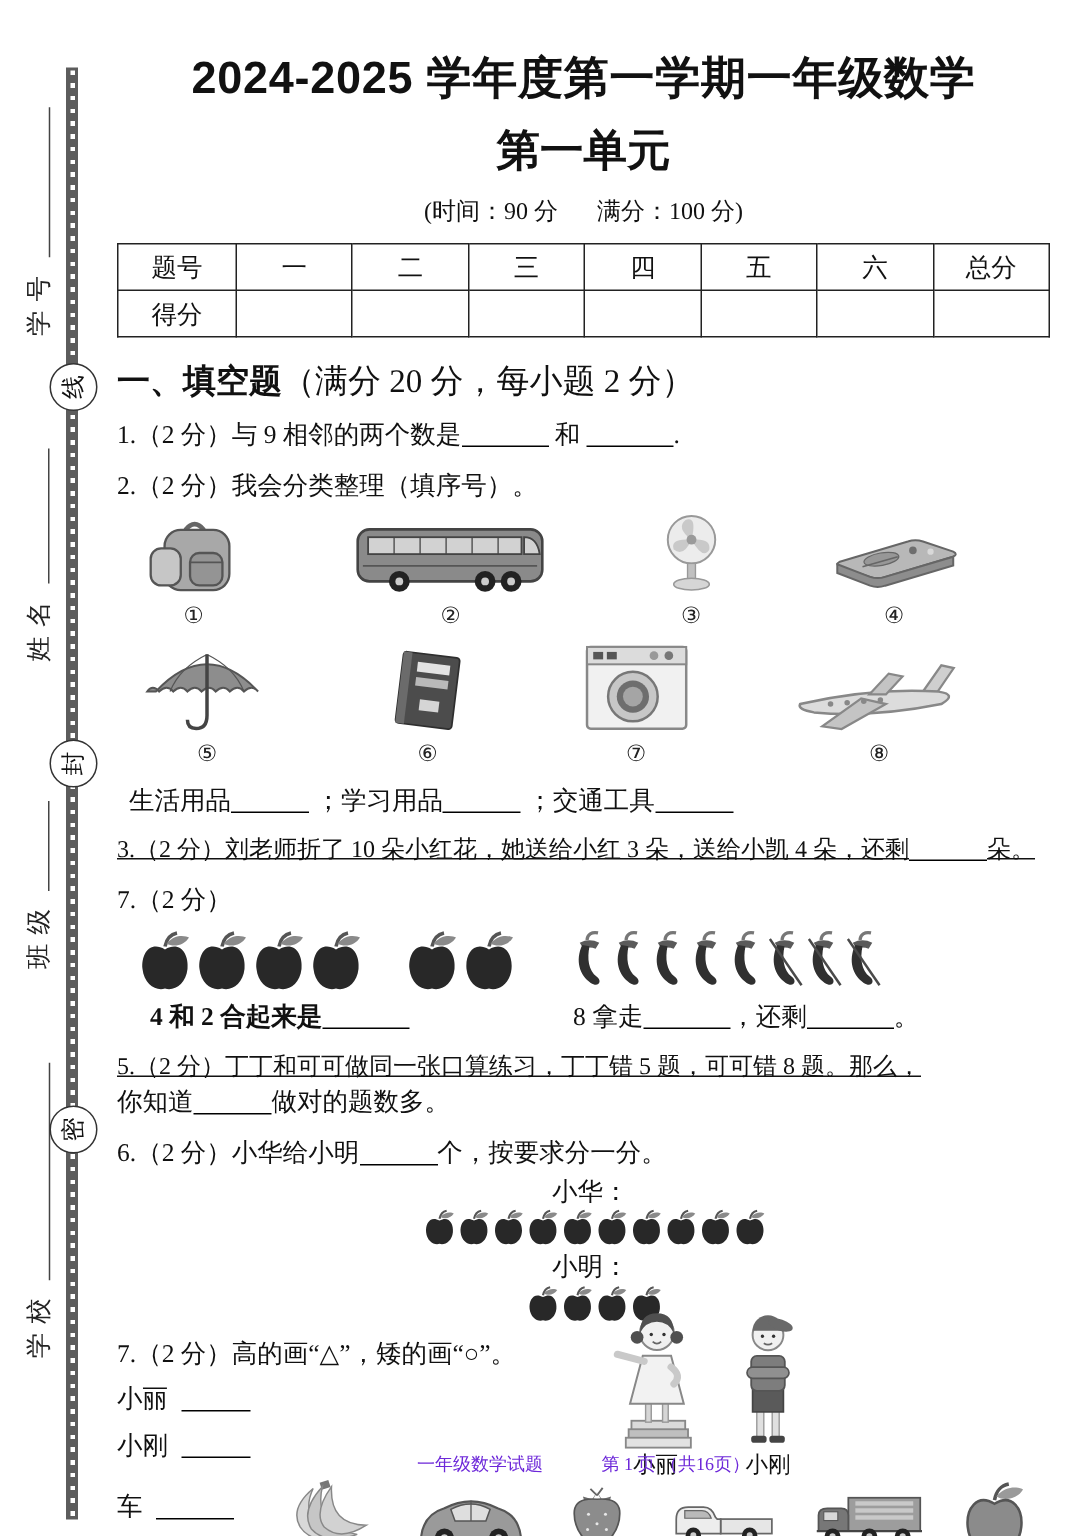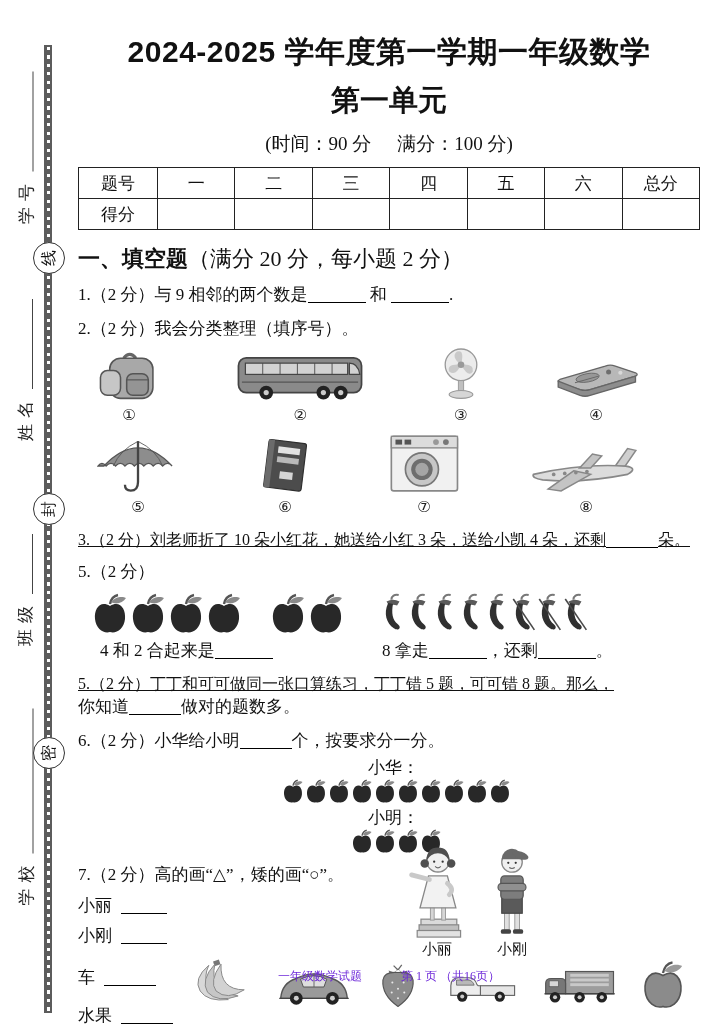--- a/index.html
+++ b/index.html
@@ -17,21 +17,21 @@
   .sblank{display:inline-block;border-bottom:1.3px solid #444;height:14px;vertical-align:-2px;margin-left:6px;}
   .stamp{position:absolute;left:33px;width:30px;height:30px;border:1.6px solid #333;border-radius:50%;
     background:#fff;display:flex;align-items:center;justify-content:center;font-size:16px;
     transform:rotate(-90deg);z-index:2;letter-spacing:0;}
   
   .content{position:absolute;left:78px;top:28px;width:622px;}
   .title{font-family:"Liberation Sans","DejaVu Sans",sans-serif;font-weight:700;font-size:30px;
     text-align:center;letter-spacing:.5px;margin:4px 0 0 0;}
   .subtitle{font-family:"Liberation Sans","DejaVu Sans",sans-serif;font-weight:700;font-size:29px;
     text-align:center;margin:8px 0 0 0;}
-  .meta{text-align:center;font-size:19px;margin-top:10px;}
+  .meta{text-align:center;font-size:16px;margin-top:10px;}
   .meta .gap{display:inline-block;width:26px;}
   table.score{border-collapse:collapse;width:100%;margin-top:10px;table-layout:fixed;}
   table.score td{border:1.6px solid #222;height:30px;text-align:center;font-size:17px;padding:0;}
   table.score td:first-child{width:78px;}
   
   .sec-head{margin-top:14px;font-size:22px;}
   .sec-head b{font-weight:700;}
   .q{margin-top:9px;line-height:1.45;}
   .bl{display:inline-block;border-bottom:1.3px solid #000;height:16px;vertical-align:-3px;}
   .w46{width:46px}.w52{width:52px}.w58{width:58px}
@@ -40,21 +40,21 @@
   
   .q2row{display:flex;align-items:flex-end;margin:6px 0 0 8px;width:560px;justify-content:space-between;}
   .q2item{display:flex;flex-direction:column;align-items:center;}
   .q2item .cnum{margin-top:2px;}
   .q2ans{margin-top:8px;margin-left:8px;}
   
   .q4imgs{display:flex;align-items:flex-end;margin:4px 0 0 14px;}
   .fruitrow{display:inline-flex;align-items:flex-end;gap:2px;}
   .gap28{display:inline-block;width:28px;}
   .q4lines{display:flex;margin-top:4px;}
-  .q4lines .l1{margin-left:22px;width:282px;}
+  .q4lines .l1{margin-left:22px;width:282px;font-weight:bold;}
   
   .q6row{display:flex;align-items:center;margin:3px 0 0 14px;line-height:1.3;flex-direction:column;}
   .q6row .lbl{width:56px;}
   
   .q7wrap{position:relative;}
   .q7line{margin-top:6px;}
   .q7figs{position:absolute;left:326px;top:-24px;display:flex;gap:14px;text-align:center;}
   .q7figs .fig{display:flex;flex-direction:column;align-items:center;font-size:15px;}
   
   .q8body{display:flex;align-items:flex-start;margin-top:4px;}
@@ -259,28 +259,33 @@
           <path d="M52 34 L24 54 L38 56 L70 38 Z" fill="#c4c4c4" stroke="#888" stroke-width="1.6"></path>
           <path d="M58 31 L72 16 L82 18 L70 31 Z" fill="#c4c4c4" stroke="#888" stroke-width="1.6"></path>
           <circle cx="30" cy="38" r="2" fill="#888"></circle>
             <circle cx="42" cy="37" r="2" fill="#888"></circle>
           <circle cx="54" cy="36" r="2" fill="#888"></circle>
             <circle cx="66" cy="35" r="2" fill="#888"></circle>
         </svg>
         <span class="cnum">⑧</span>
       </div>
     </div>
+    <div class="q2ans">
+      <span>生活用品</span><span class="bl w52"></span>
+      <span>；学习用品</span><span class="bl w52"></span>
+      <span>；交通工具</span><span class="bl w52"></span>
+    </div>
   </div>
 
   <div class="q tight">
     <span>3.（2 分）刘老师折了 10 朵小红花，她送给小红 3 朵，送给小凯 4 朵，还剩</span><span class="bl w52"></span><span>朵。</span>
   </div>
 
   <div class="q">
-    <div>5.（2 分）</div>
+    <div>7.（2 分）</div>
     <div class="q4imgs">
       <span class="fruitrow">
           <svg width="36" height="42" viewBox="0 0 36 42">
             <use href="#sym-apple"></use>
           </svg>
           <svg width="36" height="42" viewBox="0 0 36 42">
             <use href="#sym-apple"></use>
           </svg>
           <svg width="36" height="42" viewBox="0 0 36 42">
             <use href="#sym-apple"></use>

